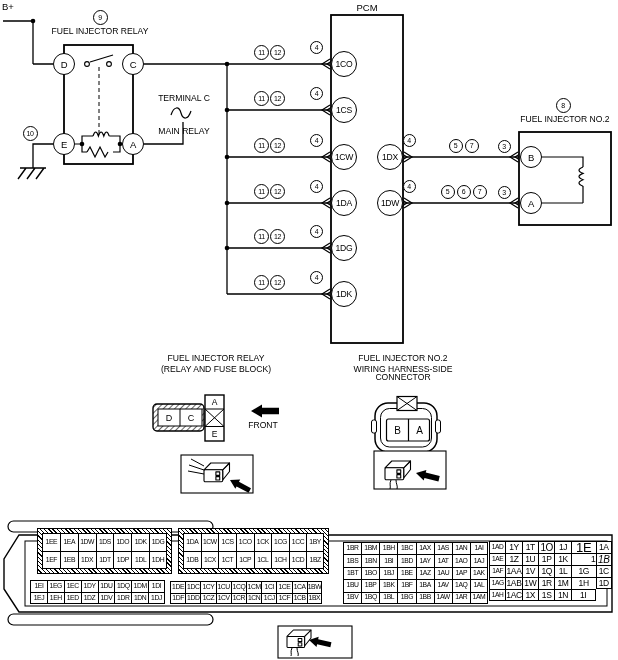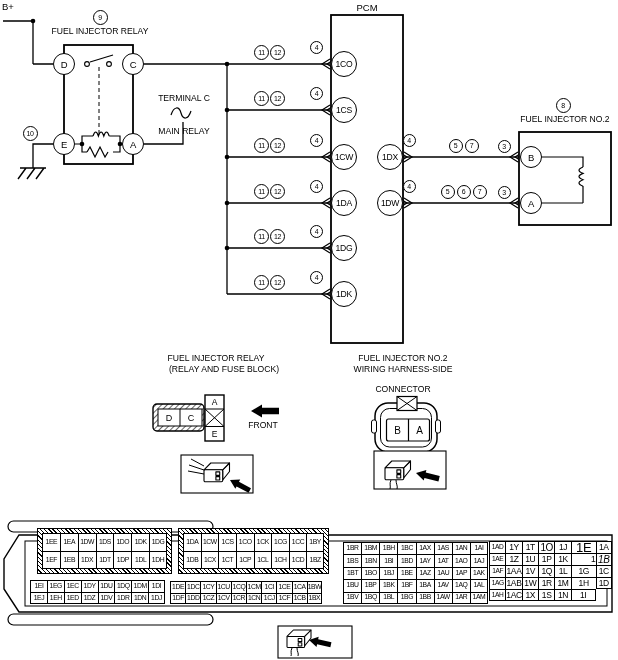--- a/index.html
+++ b/index.html
@@ -243,30 +243,30 @@
   <div class="circ" style="left:456.5px;top:184.5px;width:14px;height:14px;">6</div>
   <div class="circ" style="left:472.5px;top:184.5px;width:14px;height:14px;">7</div>
   <div class="circ" style="left:497.5px;top:185.5px;width:13px;height:13px;">3</div>
 
   <div class="circ" style="left:555.5px;top:97.5px;width:15px;height:15px;">8</div>
   <div class="lbl" style="left:508px;top:114px;width:114px;">FUEL INJECTOR NO.2</div>
   <div class="pin" style="left:520px;top:146px;width:22px;height:22px;font-size:9.5px;">B</div>
   <div class="pin" style="left:520px;top:192px;width:22px;height:22px;font-size:9.5px;">A</div>
 
   <div class="lbl" style="left:140px;top:353px;width:152px;">FUEL INJECTOR RELAY</div>
-  <div class="lbl" style="left:148px;top:364px;width:152px;">(RELAY AND FUSE BLOCK)</div>
+  <div class="lbl" style="left:140px;top:364px;width:152px;">(RELAY AND FUSE BLOCK)</div>
   <div class="cellLetter" style="left:158px;top:410px;width:22px;height:16px;">D</div>
   <div class="cellLetter" style="left:180px;top:410px;width:22px;height:16px;">C</div>
   <div class="cellLetter" style="left:205px;top:395px;width:19px;height:14px;font-size:8.5px;">A</div>
   <div class="cellLetter" style="left:205px;top:427px;width:19px;height:14px;font-size:8.5px;">E</div>
   <div class="lbl" style="left:238px;top:420px;width:50px;">FRONT</div>
 
   <div class="lbl" style="left:343px;top:353px;width:120px;">FUEL INJECTOR NO.2</div>
   <div class="lbl" style="left:343px;top:364px;width:120px;">WIRING HARNESS-SIDE</div>
-  <div class="lbl" style="left:343px;top:384px;width:120px;">CONNECTOR</div>
+  <div class="lbl" style="left:343px;top:372px;width:120px;">CONNECTOR</div>
   <div class="cellLetter" style="left:387px;top:419px;width:21px;height:22px;font-size:10px;">B</div>
   <div class="cellLetter" style="left:409px;top:419px;width:21px;height:22px;font-size:10px;">A</div>
 
 
   <div style="position:absolute;left:0;top:0;width:618px;height:660px;pointer-events:none;">
       <div class="pinblock hatched" style="left: 37px; top: 528px; width: 135px; height: 46px;">
         <div class="pintable" style="left: 4px; top: 4px; width: 125px; height: 36px; grid-template-columns: repeat(7, 1fr); grid-template-rows: repeat(2, 1fr);">
           <div class="pincell" style="border-top: 1px solid rgb(0, 0, 0); border-left: 1px solid rgb(0, 0, 0);">1EE</div>
           <div class="pincell" style="border-top: 1px solid rgb(0, 0, 0); border-left: 1px solid rgb(0, 0, 0);">1EA</div>
           <div class="pincell" style="border-top: 1px solid rgb(0, 0, 0); border-left: 1px solid rgb(0, 0, 0);">1DW</div>

